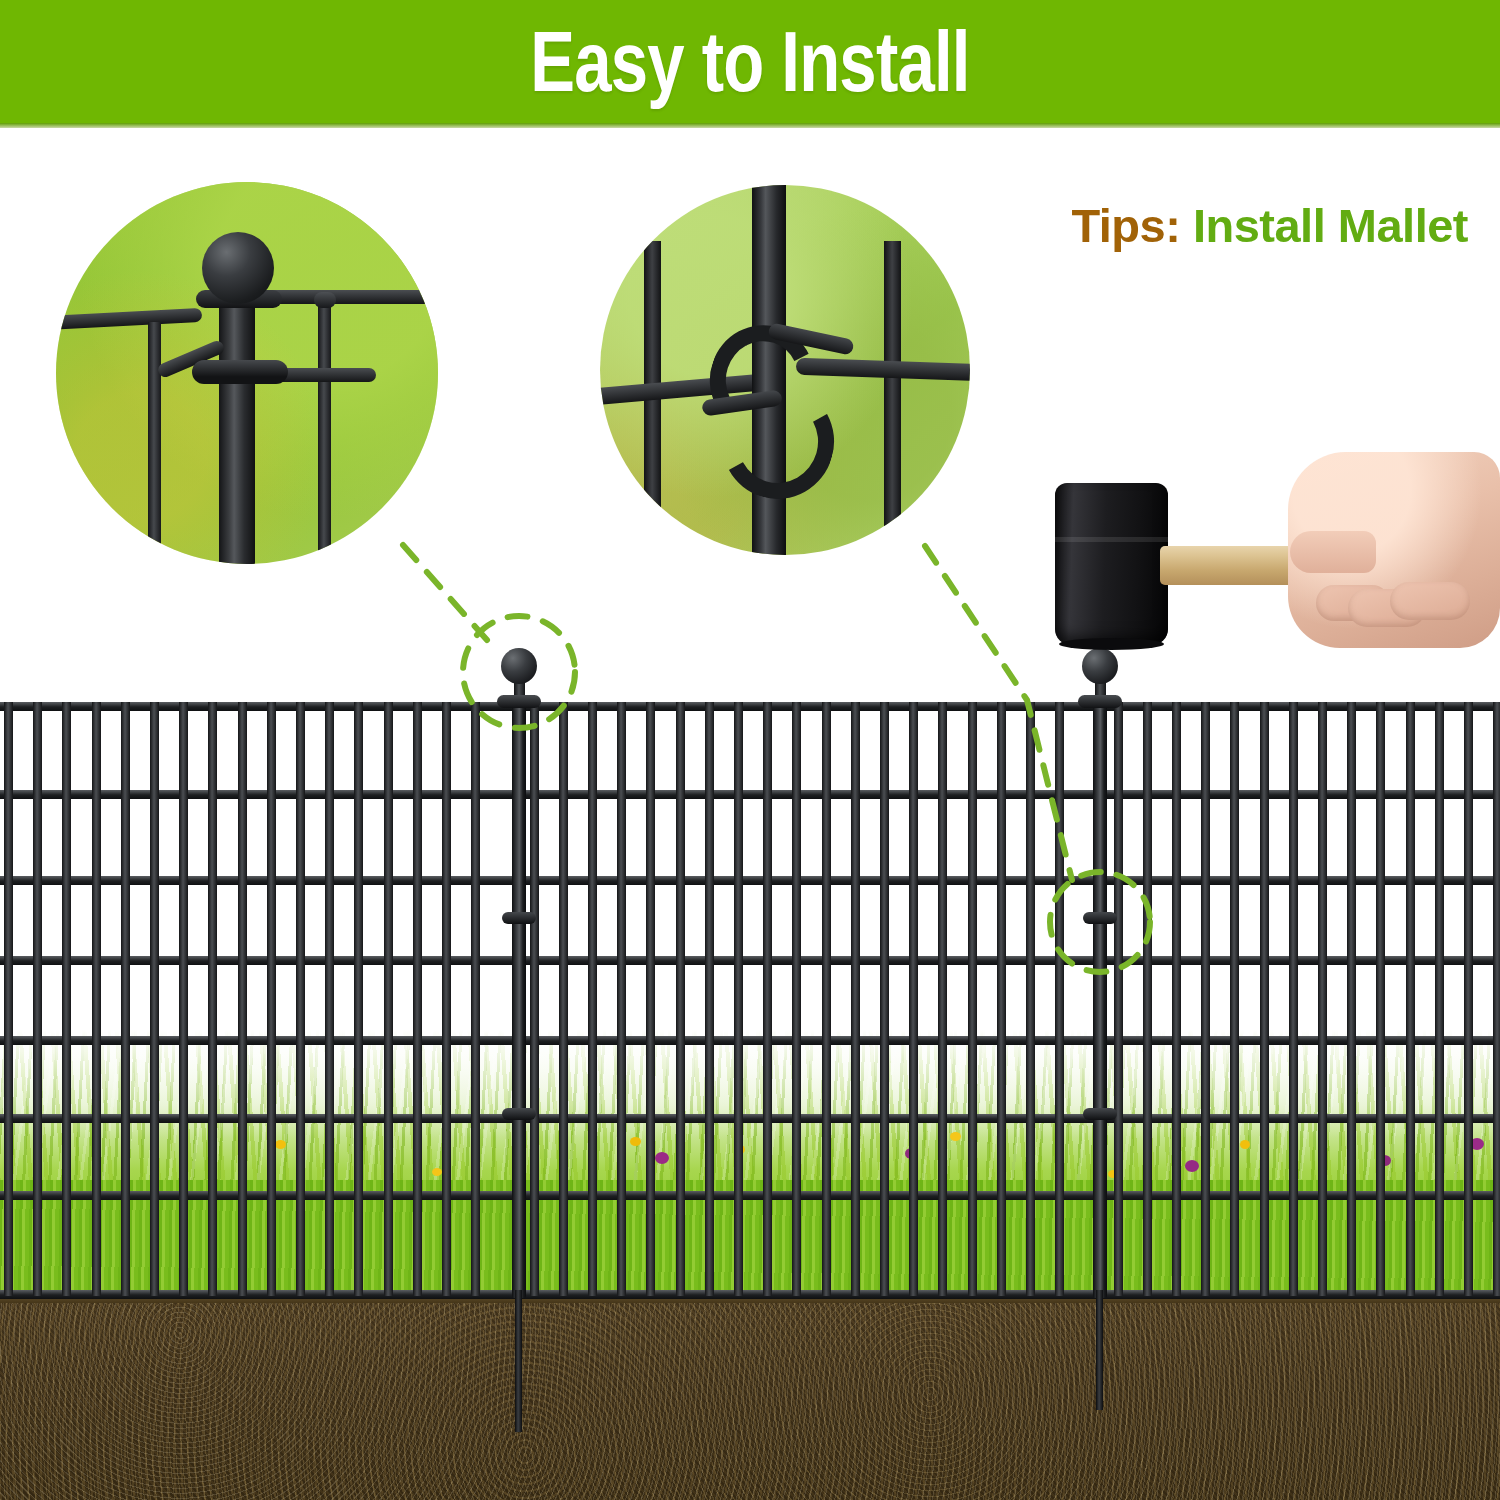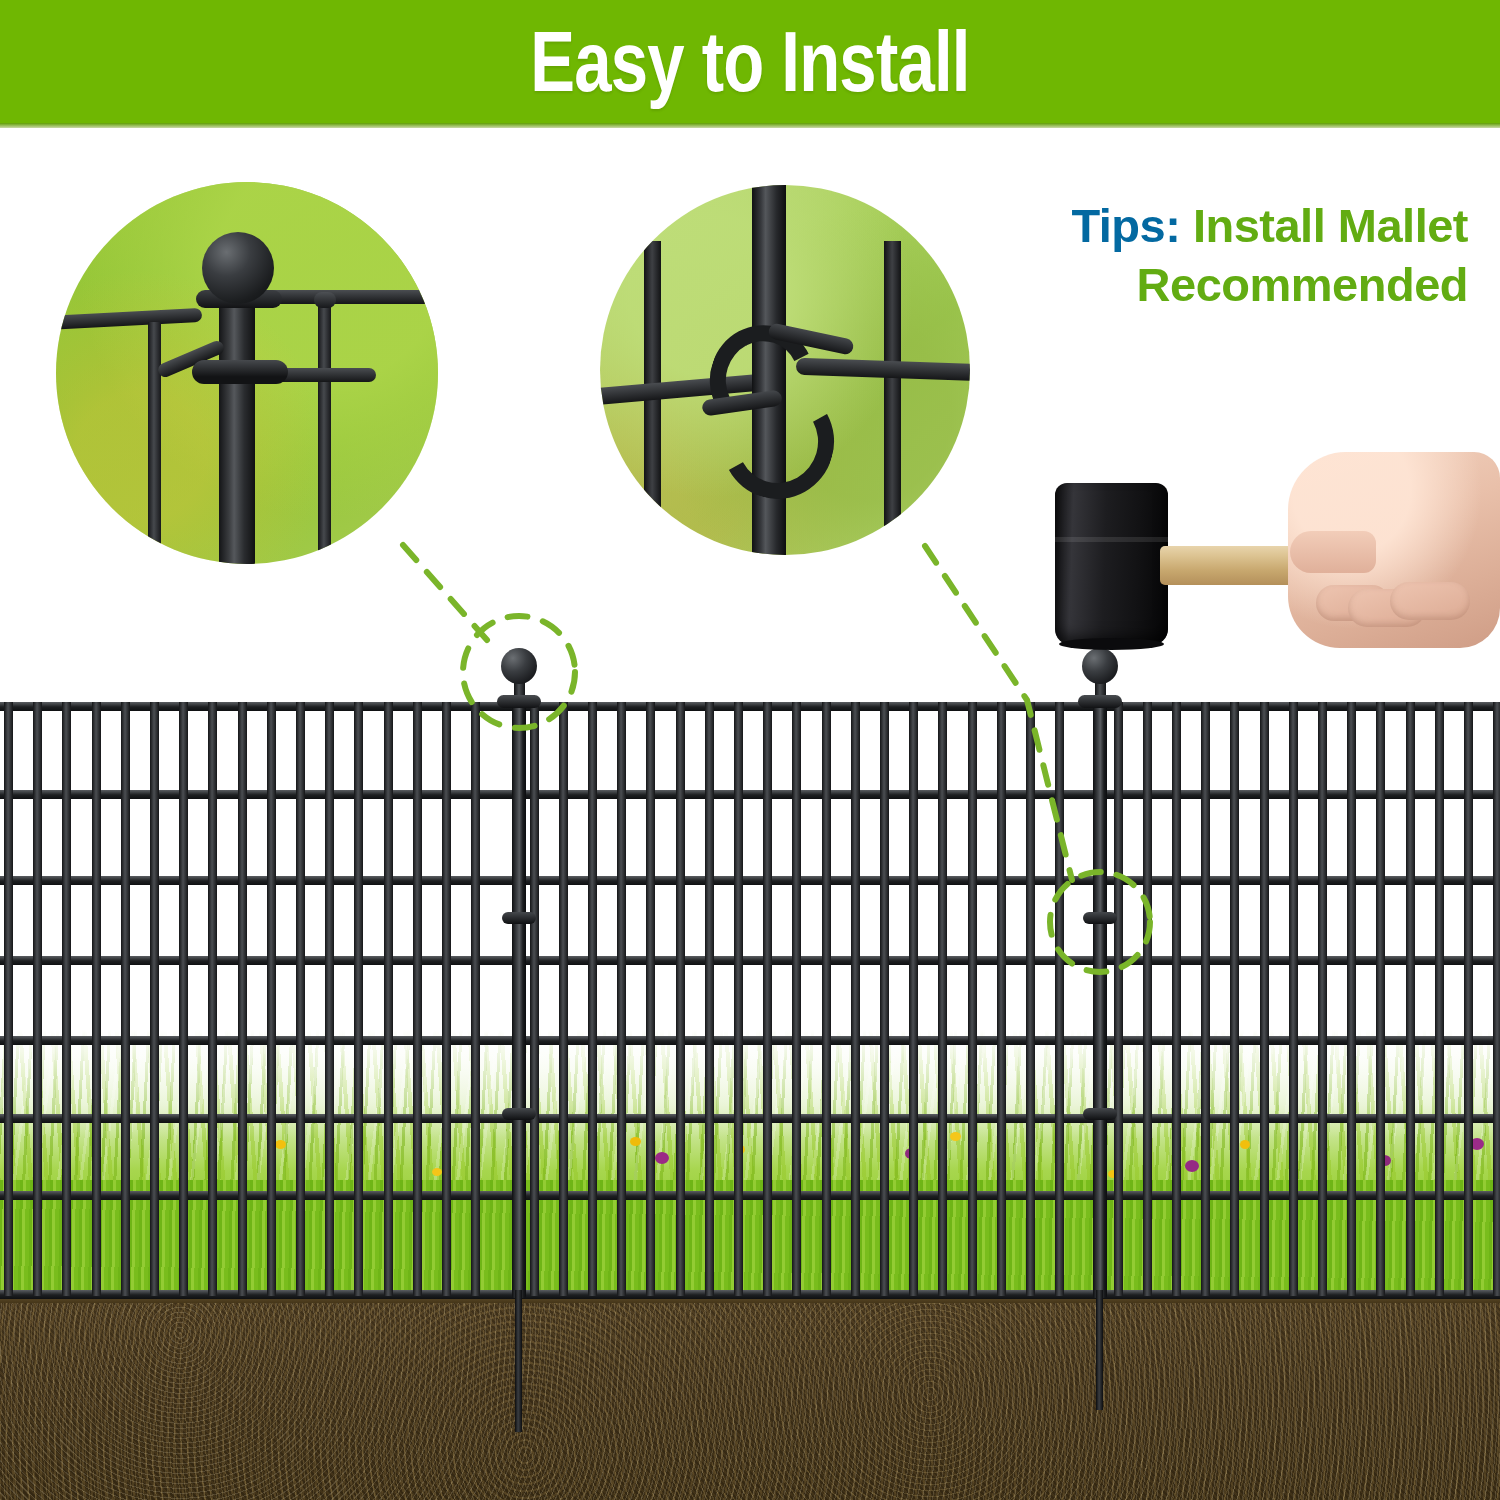--- a/index.html
+++ b/index.html
@@ -38,21 +38,21 @@
   
   .tips{
     position:absolute;right:32px;top:196px;width:640px;
     text-align:right;
     color:#62ac12;
     font-size:47px;
     font-weight:bold;
     line-height:1.26;
     letter-spacing:-.5px;
   }
-  .tips .tips-label{color:#0369a1;}
+  .tips .tips-label{color:#a16207;}
 
   
   .callout{
     position:absolute;border-radius:50%;overflow:hidden;
     box-shadow:0 0 0 2px rgba(255,255,255,.0);
   }
   #callout-finial{left:56px;top:182px;width:382px;height:382px;}
   #callout-connector{left:600px;top:185px;width:370px;height:370px;}
 
   .cal-bg{position:absolute;inset:0;}
@@ -413,16 +413,15 @@
     <div class="c2-hook-arm1"></div>
     <div class="c2-hook-arm2"></div>
   </div>
 
   <div class="banner"></div>
   <div class="banner-edge"></div>
   <div class="banner-title">Easy to Install</div>
 
   <div class="tips">
     <div><span class="tips-label">Tips:</span><span> Install Mallet</span></div>
-    <div>Recommended</div>
   </div>
 
 </div>
 
 </body></html>

